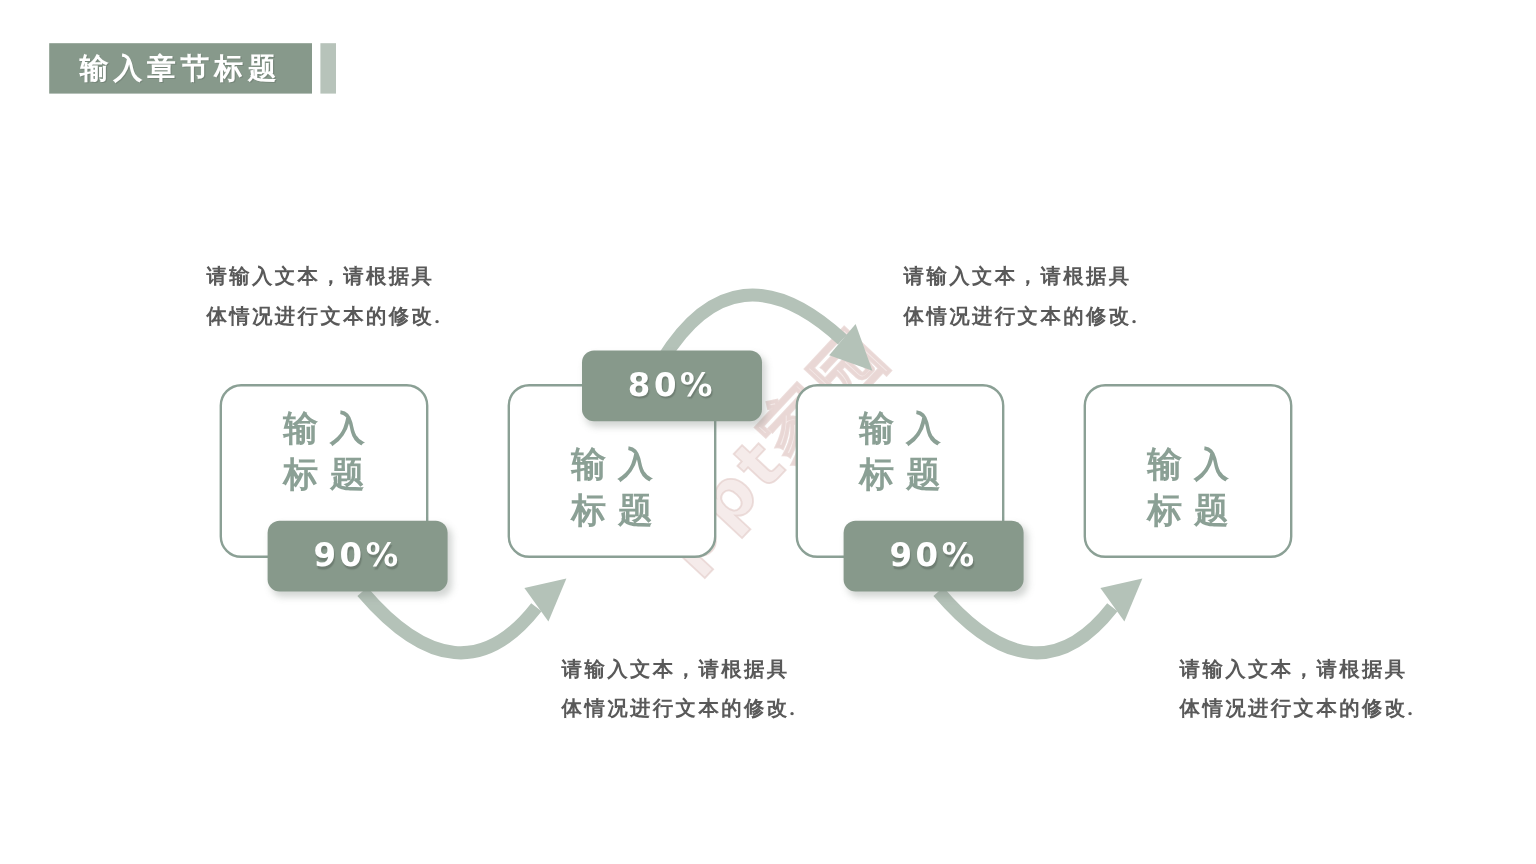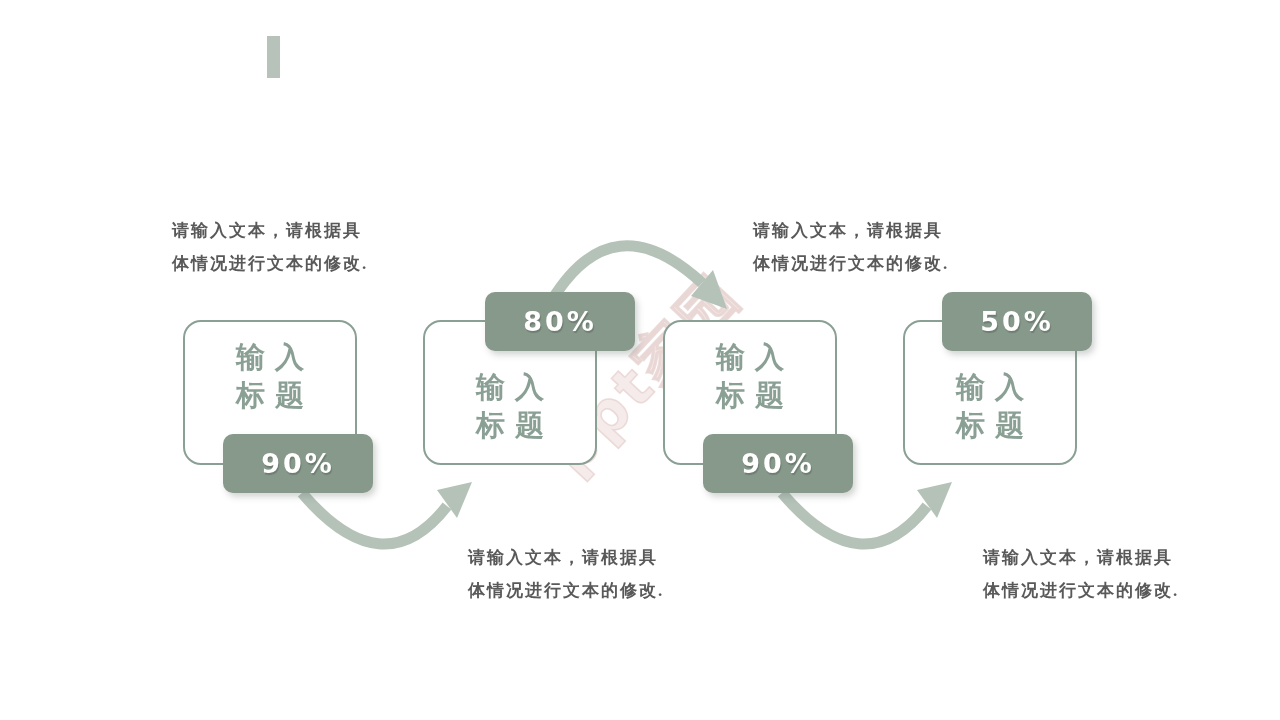--- a/index.html
+++ b/index.html
@@ -92,20 +92,23 @@
   .arrow-svg{position:absolute;overflow:visible;}
   .arrow-top-1{left:545px;top:238px;}
   .arrow-bottom-1{left:293px;top:476px;}
   .arrow-bottom-2{left:773px;top:476px;}
 </style>
 </head>
 <body>
 
 <div id="slide">
 
+  <div class="header-bar">
+    <span class="title">输入章节标题</span>
+  </div>
   <div class="header-accent"></div>
 
   <div class="watermark">ppt家园</div>
 
   <div class="caption caption-1">
     <div>请输入文本，请根据具</div>
     <div>体情况进行文本的修改.</div>
   </div>
   <div class="caption caption-2">
     <div>请输入文本，请根据具</div>
@@ -160,17 +163,14 @@
 
   <div class="badge badge-1">
     <span class="pct">90%</span>
   </div>
   <div class="badge badge-2">
     <span class="pct">80%</span>
   </div>
   <div class="badge badge-3">
     <span class="pct">90%</span>
   </div>
-  <div class="badge badge-4">
-    <span class="pct">50%</span>
-  </div>
 
 </div>
 
 </body></html>

